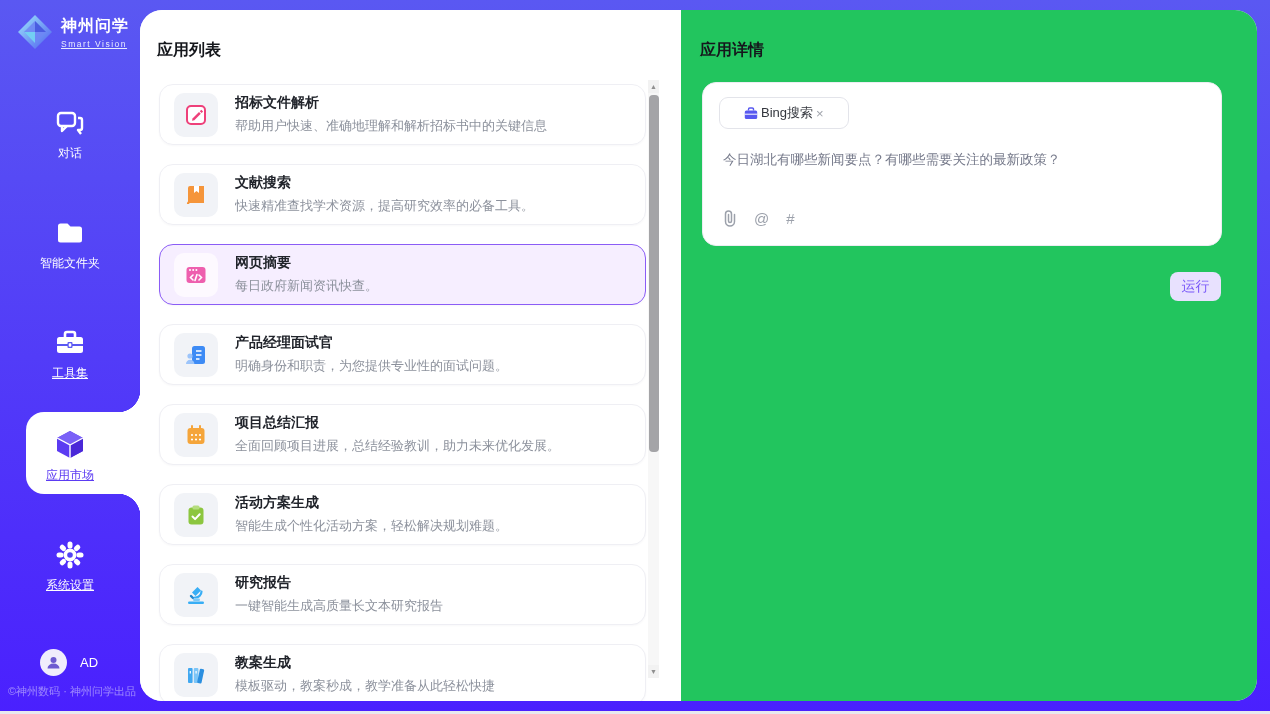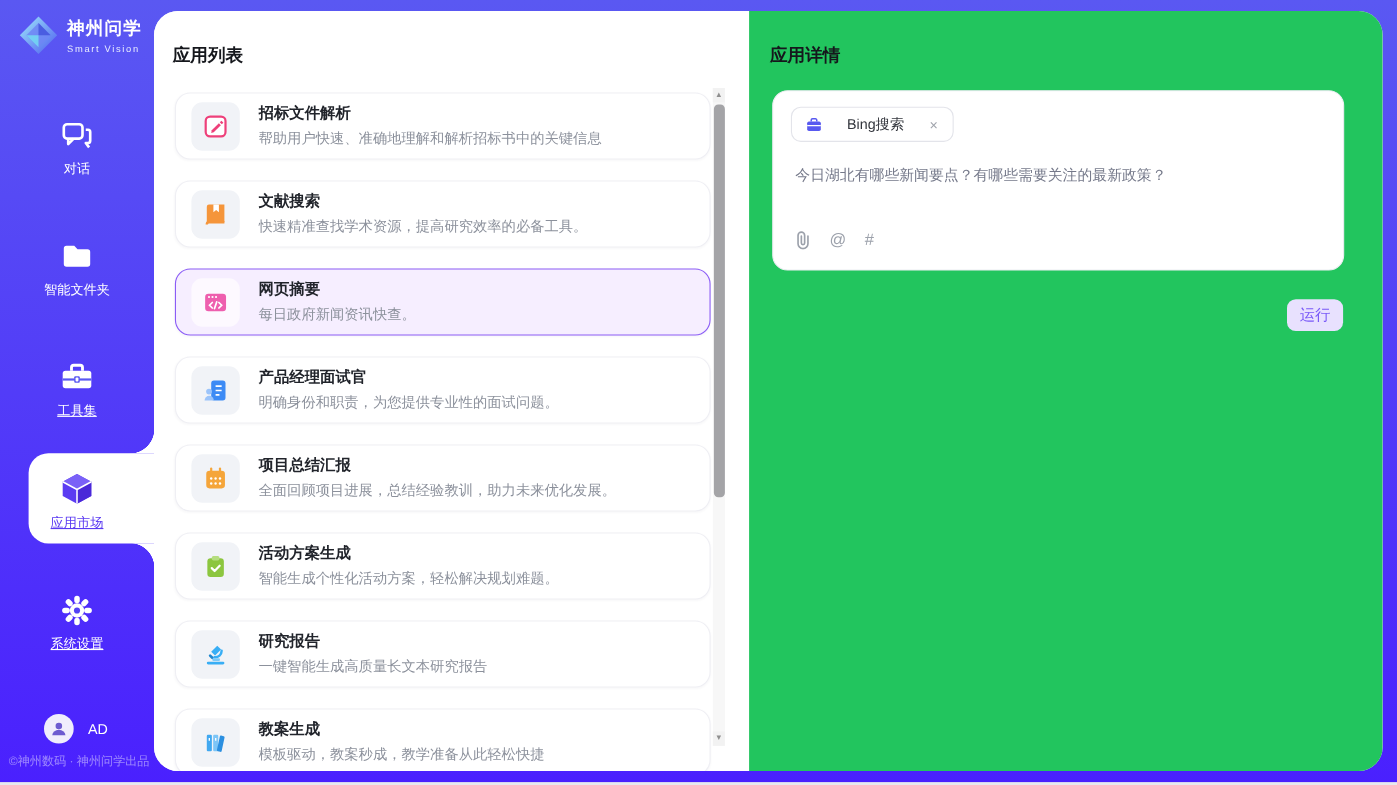--- a/index.html
+++ b/index.html
@@ -8,21 +8,21 @@
     font-family:"Liberation Sans","DejaVu Sans",sans-serif;
     background:linear-gradient(180deg,#5A58F2 0%,#4A20FE 100%);
     position:relative; color:#1d2129;
   }
   .bottom-edge { position:absolute; left:0; bottom:0; width:1270px; height:3px; background:#e7e9ef; }
 
   
   .sidebar { position:absolute; left:0; top:0; width:140px; height:711px; }
   .logo { position:absolute; left:16px; top:13px; display:flex; align-items:center; gap:7px; }
   .logo-text .cn { color:#fff; font-size:16px; font-weight:bold; letter-spacing:1px; }
-  .logo-text .en { color:#e8ecff; font-size:8.5px; letter-spacing:1.5px; margin-top:2px; }
+  .logo-text .en { color:#e8ecff; font-size:8.5px; letter-spacing:1.5px; margin-top:2px;text-decoration:underline; }
   .nav-item { position:absolute; left:0; width:140px; text-align:center; cursor:pointer; }
   .nav-item .nico { display:block; margin:0 auto; }
   .nav-item .nlabel { display:inline-block; margin-top:7px; color:#fff; font-size:12px; }
   .nav-item .nlabel.u { text-decoration:underline; }
   .nav-item.sel .nlabel { color:#5b3bf2; }
 
   .sel-bubble { position:absolute; left:26px; top:412px; width:114px; height:82px;
     background:#fff; border-radius:18px 0 0 18px; }
   .sel-bubble::before { content:''; position:absolute; right:0; top:-22px; width:22px; height:22px;
     background:radial-gradient(circle at 0 0, rgba(0,0,0,0) 22px, #fff 22.5px); }
@@ -59,22 +59,22 @@
   .vscroll { position:absolute; left:508px; top:70px; width:11px; height:598px; background:#f7f7f7; }
   .vs-arrow { position:absolute; left:0; width:11px; height:13px; background:#f2f2f2;
     color:#8f8f8f; font-size:7px; line-height:13px; text-align:center; cursor:pointer; }
   .vs-up { top:0; } .vs-down { bottom:0; }
   .vs-thumb { position:absolute; left:0.5px; top:15px; width:10px; height:357px; background:#a4a4a7; border-radius:4px; cursor:grab; }
 
   
   .detail-panel { flex:1; position:relative; background:#22c55e; }
   .detail-card { position:absolute; left:21px; top:72px; width:520px; height:164px;
     background:#fff; border:1px solid #ecedf2; border-radius:14px; }
-  .chip { position:absolute; left:16px; top:14px; display:inline-flex; align-items:center; gap:23px;
-    border:1px solid #e3e4ea; border-radius:9px; padding:6px 13px; background:#fff; }
+  .chip { position:absolute; left:16px; top:14px; display:inline-flex; align-items:center; gap:3px;
+    border:1px solid #e3e4ea; border-radius:9px; padding:6px 24px; background:#fff; }
   .chip-label { font-size:13px; color:#33363d; }
   .chip-close { font-size:13px; color:#a0a4ac; cursor:pointer; line-height:1; }
   .question { position:absolute; left:20px; top:68px; width:480px; font-size:13.5px; color:#75798a; }
   .attach-row { position:absolute; left:20px; bottom:18px; display:flex; align-items:center; gap:17px; color:#9ca1ab; }
   .attach-row .txt-ic { font-size:15px; cursor:pointer; }
   .run-btn { position:absolute; right:36px; top:262px; width:51px; height:29px;
     background:#e8e1fe; color:#7a5af8; font-size:14px; border:none; border-radius:8px; cursor:pointer;
     font-family:inherit; }
 
   svg { display:block; }

